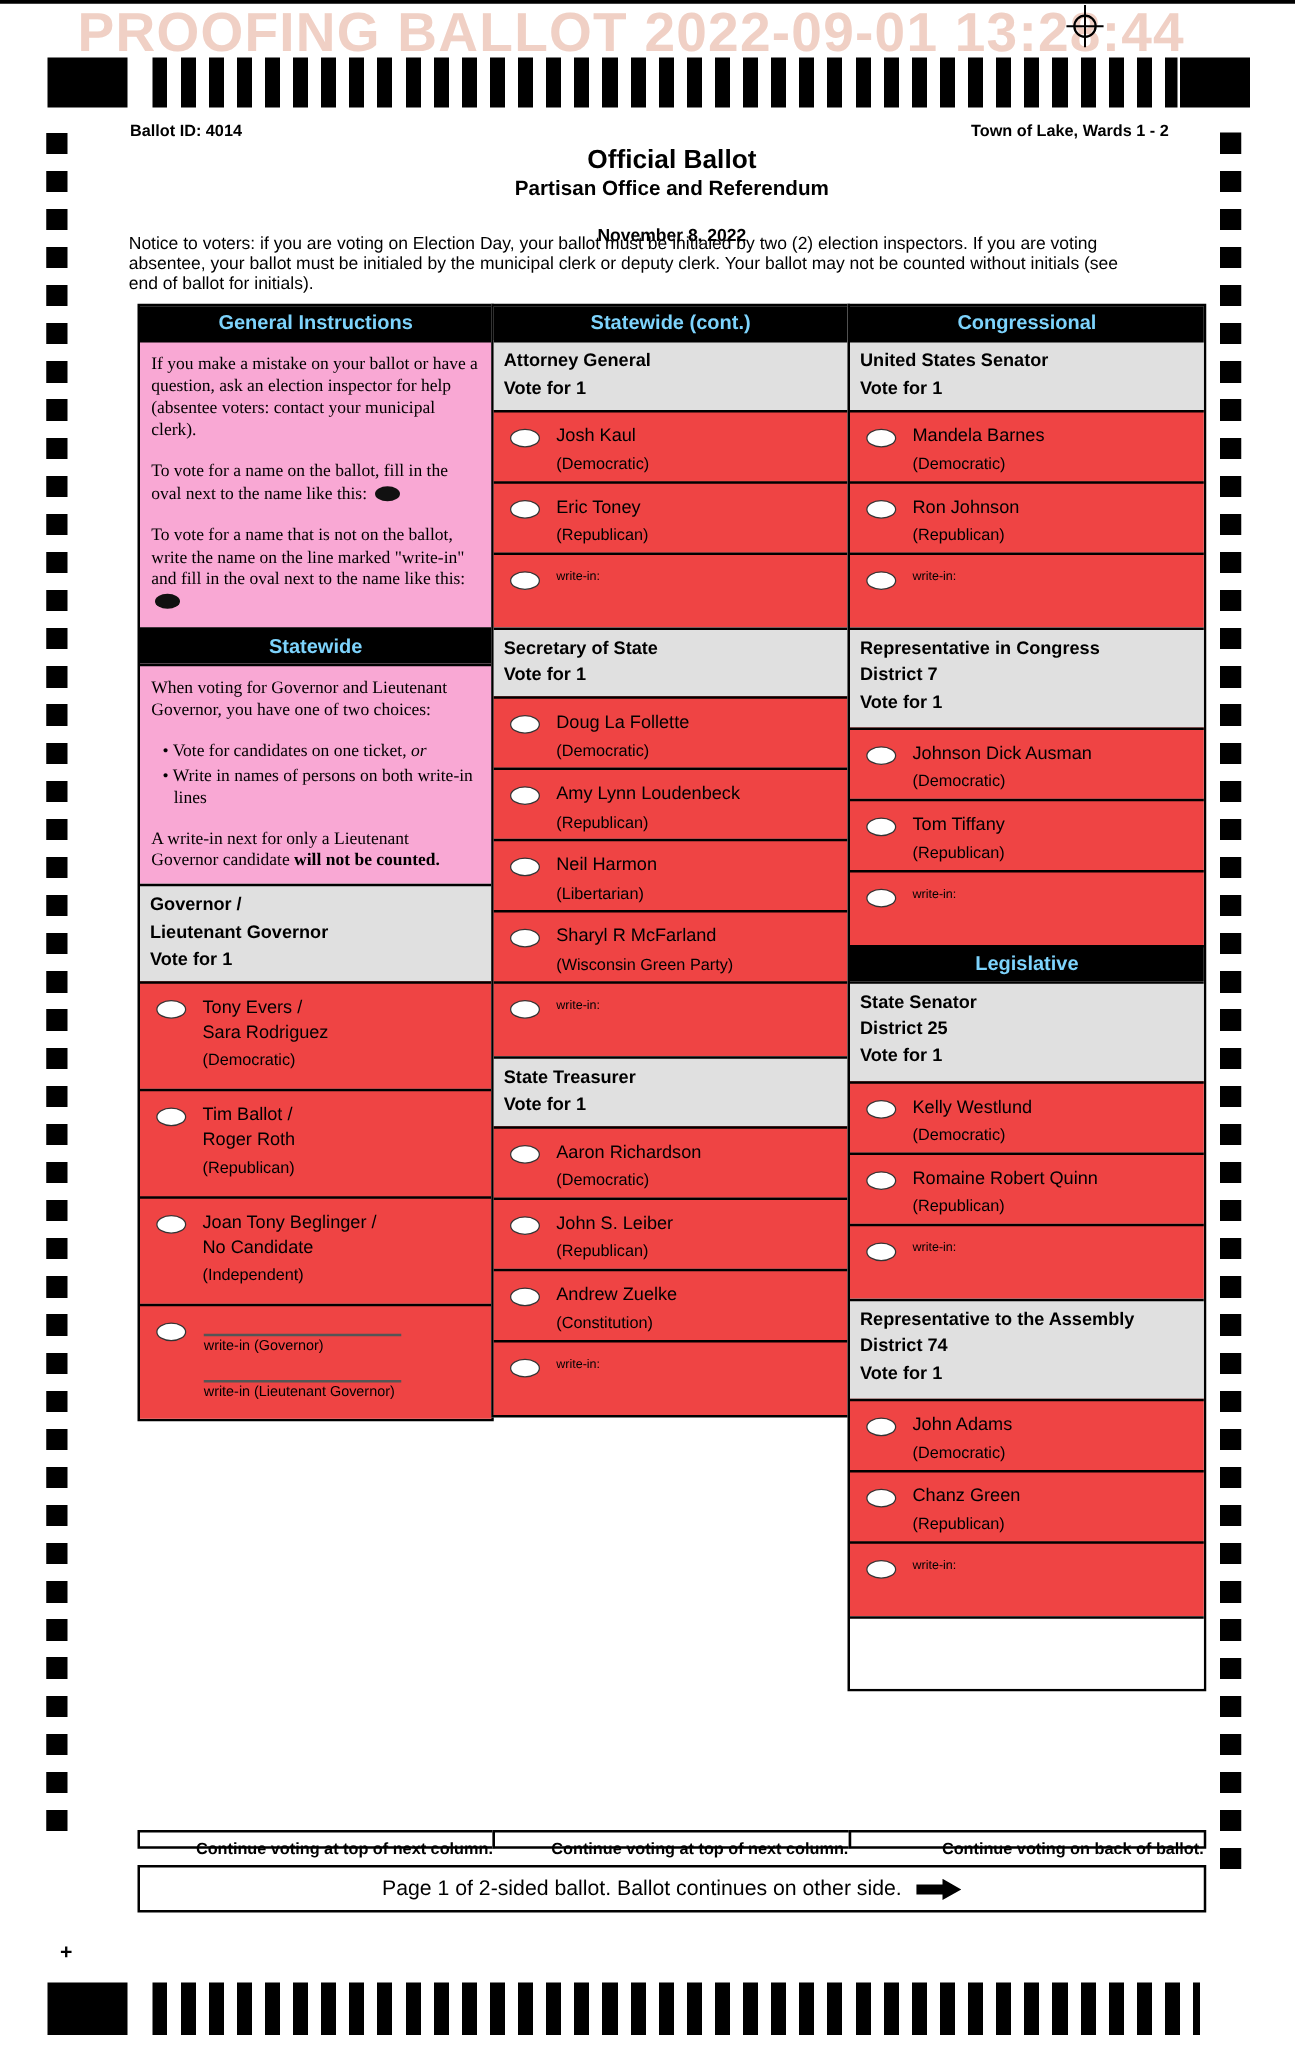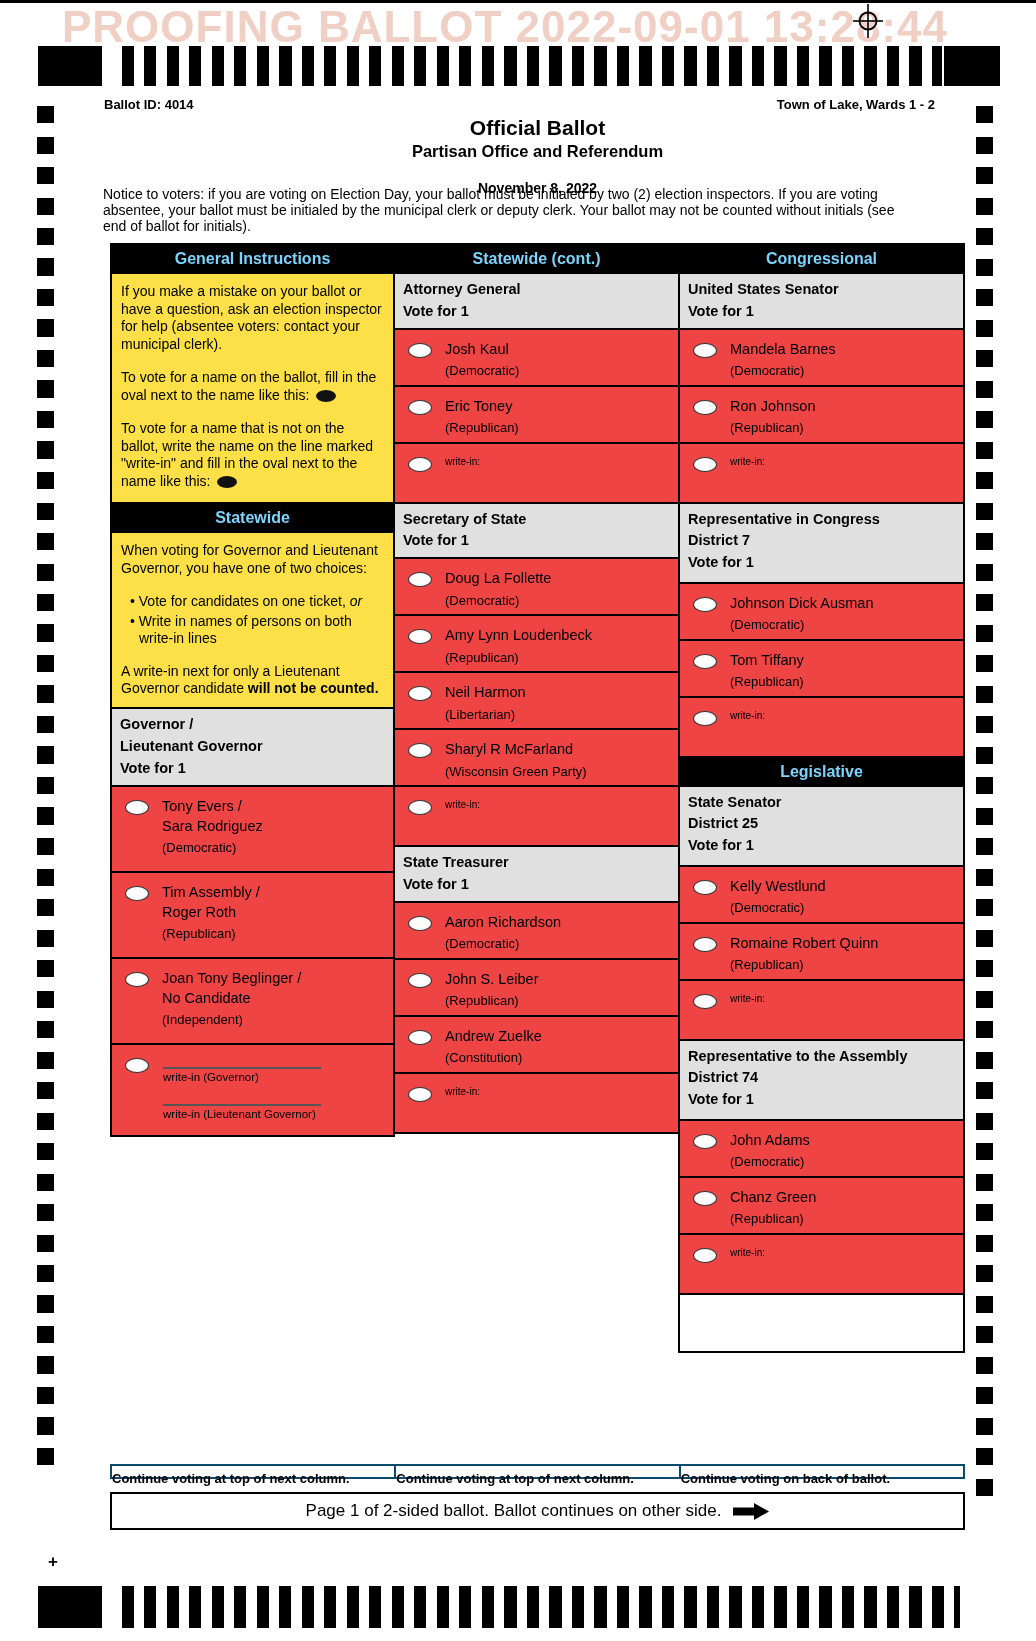--- a/index.html
+++ b/index.html
@@ -36,21 +36,21 @@
   .col{width:287px;margin-left:-2px;border:2px solid #000;box-sizing:border-box;background:#fff;}
   .col:first-child{margin-left:0;width:285px;}
   .col>*+*{border-top:2px solid #000;}
   .banner{background:#000;color:#7dd3fc;font-weight:bold;font-size:16px;text-align:center;
           height:27px;line-height:27px;}
   .chead{background:var(--chead-bg,#e0e0e0);font-weight:bold;font-size:14.5px;
          padding:5px 8px;min-height:53px;box-sizing:border-box;}
   .chead div{line-height:1.5;}
   .chead.h3{min-height:80px;}
   .gov-head{min-height:78px;}
-  .note{padding:9px 9px 4px 9px;font-size:14px;line-height:1.25;box-sizing:border-box;background:#fde047;}
+  .note{padding:9px 9px 4px 9px;font-size:14px;line-height:1.25;box-sizing:border-box;background:#f9a8d4;font-family:Liberation Serif, serif;}
   .note p{margin:0 0 16px 0;}
   .gi-box{height:230px;}
   .sw-box{height:176px;}
   .bullet{padding-left:16px;text-indent:-9px;margin:0 0 2px 2px;}
   .mt{margin-top:15px !important;}
   .it{font-style:italic;}
   .b{font-weight:bold;}
   .oval-filled{display:inline-block;width:20px;height:12px;background:#111;border-radius:50%;
                vertical-align:middle;margin-left:3px;}
   .crow,.wrow{display:flex;align-items:flex-start;padding:10px 6px 6px 13px;min-height:57px;
@@ -64,22 +64,22 @@
   .cparty{font-size:13px;margin-top:4px;}
   .wtext{margin-left:13px;font-size:10px;padding-top:2px;}
   .wi-gov{min-height:87px;}
   .wi-lines{margin-left:14px;}
   .wi-line{width:158px;height:12px;border-bottom:2px solid #555;}
   .wi-label{font-size:11.5px;margin:2px 0 9px 0;}
   .spacer{height:56px;background:#fff;}
 
   
   .frow1{top:1464px;left:110px;width:855px;display:flex;z-index:1;}
-  .fcell{flex:1;margin-left:-2px;border:2px solid #0c4a6e;height:15px;line-height:26px;
-         text-align:left;font-size:13px;font-weight:bold;box-sizing:border-box;background:#fff;}
+  .fcell{flex:1;margin-left:-2px;border:2px solid #000000;height:15px;line-height:26px;
+         text-align:right;font-size:13px;font-weight:bold;box-sizing:border-box;background:#fff;}
   .fcell:first-child{margin-left:0;}
   .frow2{top:1492px;left:110px;width:855px;height:38px;border:2px solid #000;box-sizing:border-box;
          display:flex;align-items:center;justify-content:center;font-size:17px;font-weight:normal;
          background:#fff;z-index:1;}
   .arrow{margin-left:12px;display:inline-flex;align-items:center;}
   .plus{top:1552px;left:48px;font-size:17px;font-weight:bold;}
 </style>
 </head>
 <body>
 
@@ -135,21 +135,21 @@
         <span class="oval"></span>
         <div class="cinfo">
           <div class="cname">Tony Evers /</div>
           <div class="cname">Sara Rodriguez</div>
           <div class="cparty">(Democratic)</div>
         </div>
       </div>
       <div class="crow tall">
         <span class="oval"></span>
         <div class="cinfo">
-          <div class="cname">Tim Assembly /</div>
+          <div class="cname">Tim Ballot /</div>
           <div class="cname">Roger Roth</div>
           <div class="cparty">(Republican)</div>
         </div>
       </div>
       <div class="crow tall">
         <span class="oval"></span>
         <div class="cinfo">
           <div class="cname">Joan Tony Beglinger /</div>
           <div class="cname">No Candidate</div>
           <div class="cparty">(Independent)</div>

